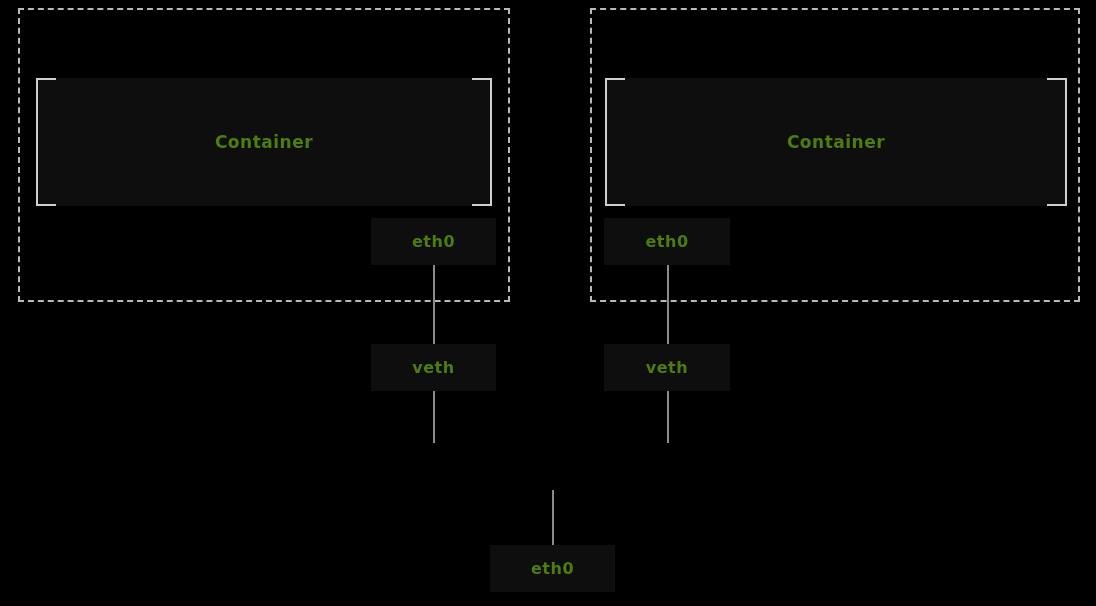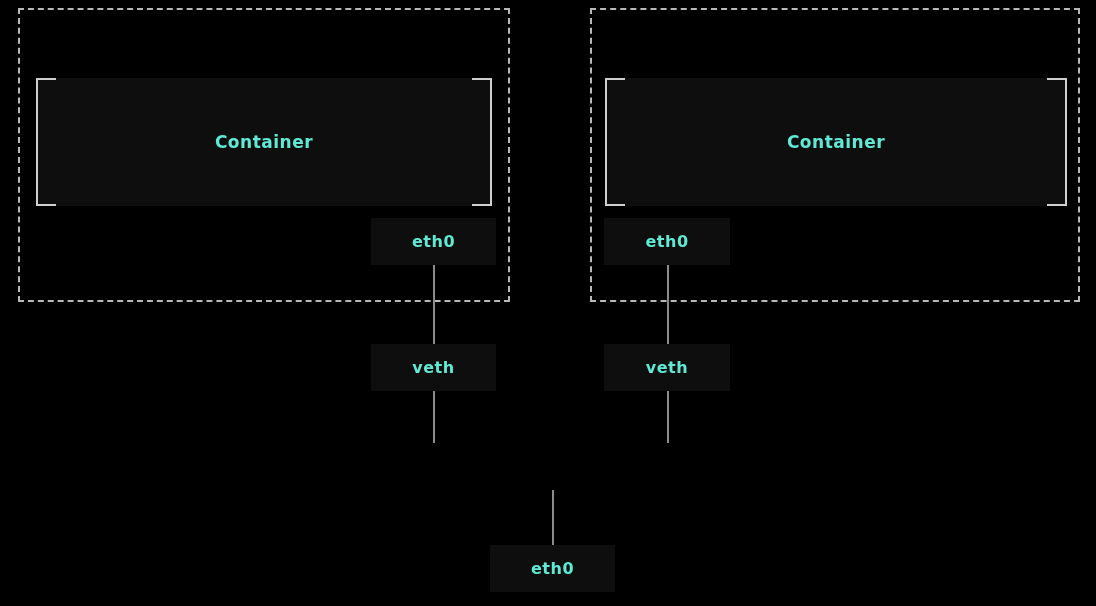--- a/index.html
+++ b/index.html
@@ -50,21 +50,21 @@
     right: 0;
     border-right: 2px solid #cfcfcf;
   }
   .container-box .label,
   .node-box .label {
     position: absolute;
     inset: 0;
     display: flex;
     align-items: center;
     justify-content: center;
-    color: #5eead4;
+    color: #4d7c0f;
     font-weight: bold;
     letter-spacing: 0.5px;
     user-select: none;
   }
   .container-box .label {
     font-size: 17px;
   }
 
   
   .node-box {

